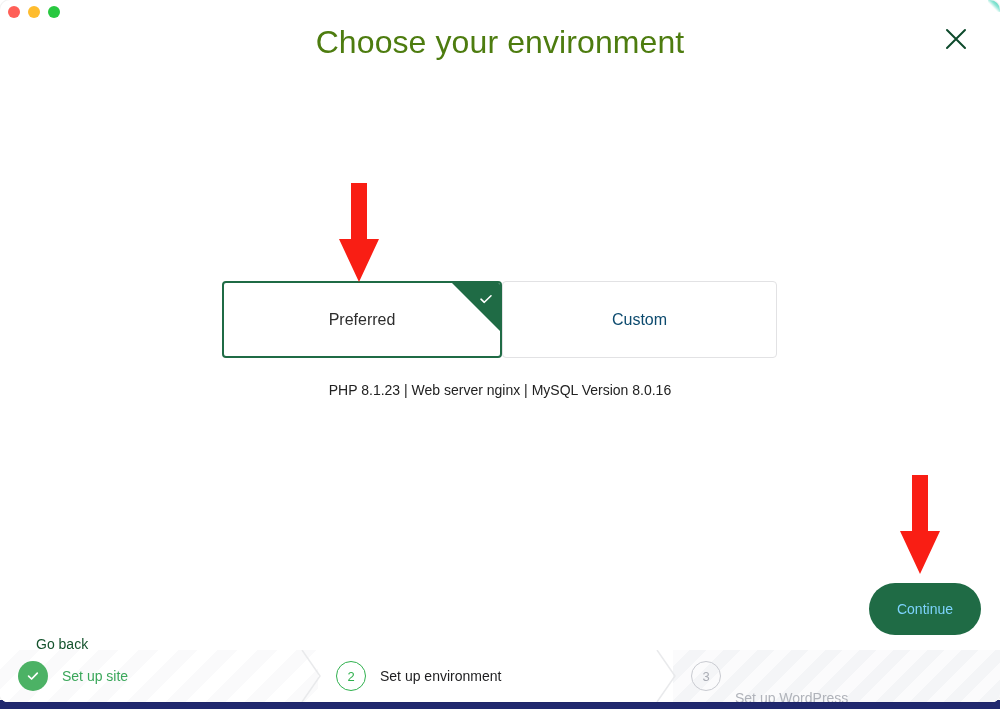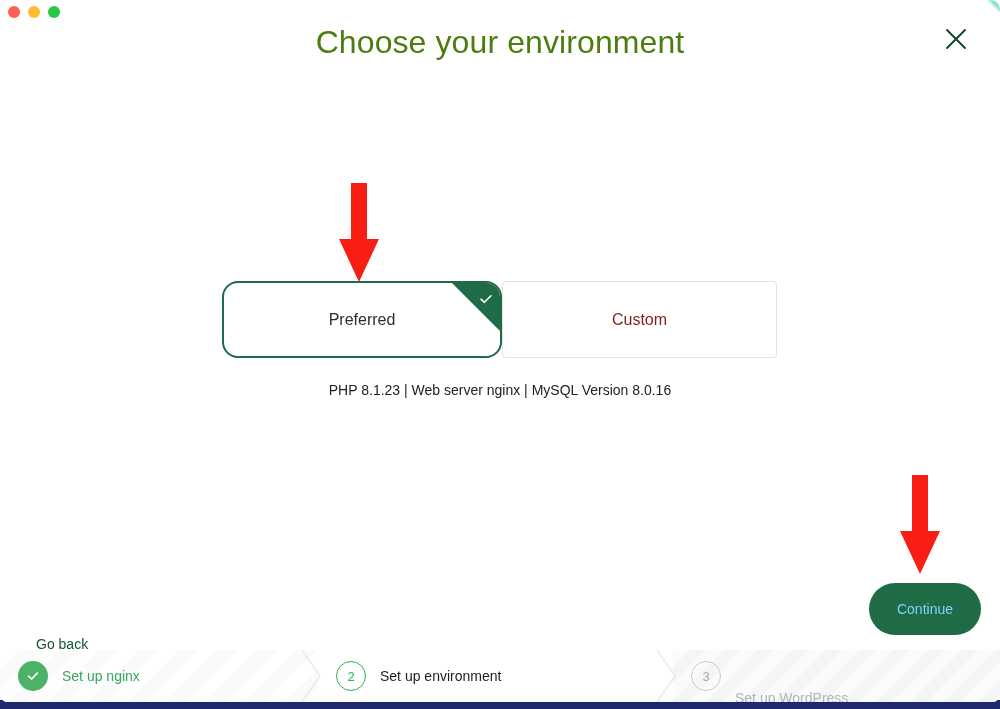--- a/index.html
+++ b/index.html
@@ -108,30 +108,30 @@
     display: flex;
     align-items: center;
     justify-content: center;
     font-size: 16px;
     color: #2d2d2d;
     cursor: pointer;
     overflow: hidden;
   }
   .card.selected {
     border: 2px solid #1f6b45;
-    border-radius: 16px;
+    border-radius: 4px;
     z-index: 2;
     margin-right: -2px;
   }
   .card.unselected {
     border: 1px solid #e2e2e4;
     border-radius: 4px;
     width: 276px;
     margin-left: 2px;
-    color: #7f1d1d;
+    color: #0c4a6e;
   }
   .card-label { position: relative; z-index: 3; pointer-events: none; }
 
   .check-corner {
     position: absolute;
     right: 0; top: 0;
     width: 48px; height: 48px;
     z-index: 4;
   }
   .check-corner .tri {
@@ -331,21 +331,21 @@
     <button class="continue-btn">Continue</button>
 
     <div class="stepper">
 
       <div class="step step-1">
         <span class="step-circle circle-done">
           <svg width="14" height="14" viewBox="0 0 14 14" aria-hidden="true">
             <path d="M2.6 7.2 L5.6 10 L11.3 4.1" stroke="#ffffff" stroke-width="1.7" fill="none" stroke-linecap="round" stroke-linejoin="round"></path>
           </svg>
         </span>
-        <span class="step-label label-done">Set up nginx</span>
+        <span class="step-label label-done">Set up site</span>
       </div>
 
       <div class="step step-2">
         <span class="step-circle circle-active">2</span>
         <span class="step-label label-active">Set up environment</span>
       </div>
 
       <div class="step step-3">
         <span class="step-circle circle-todo">3</span>
         <span class="step-label label-todo">Set up WordPress</span>

